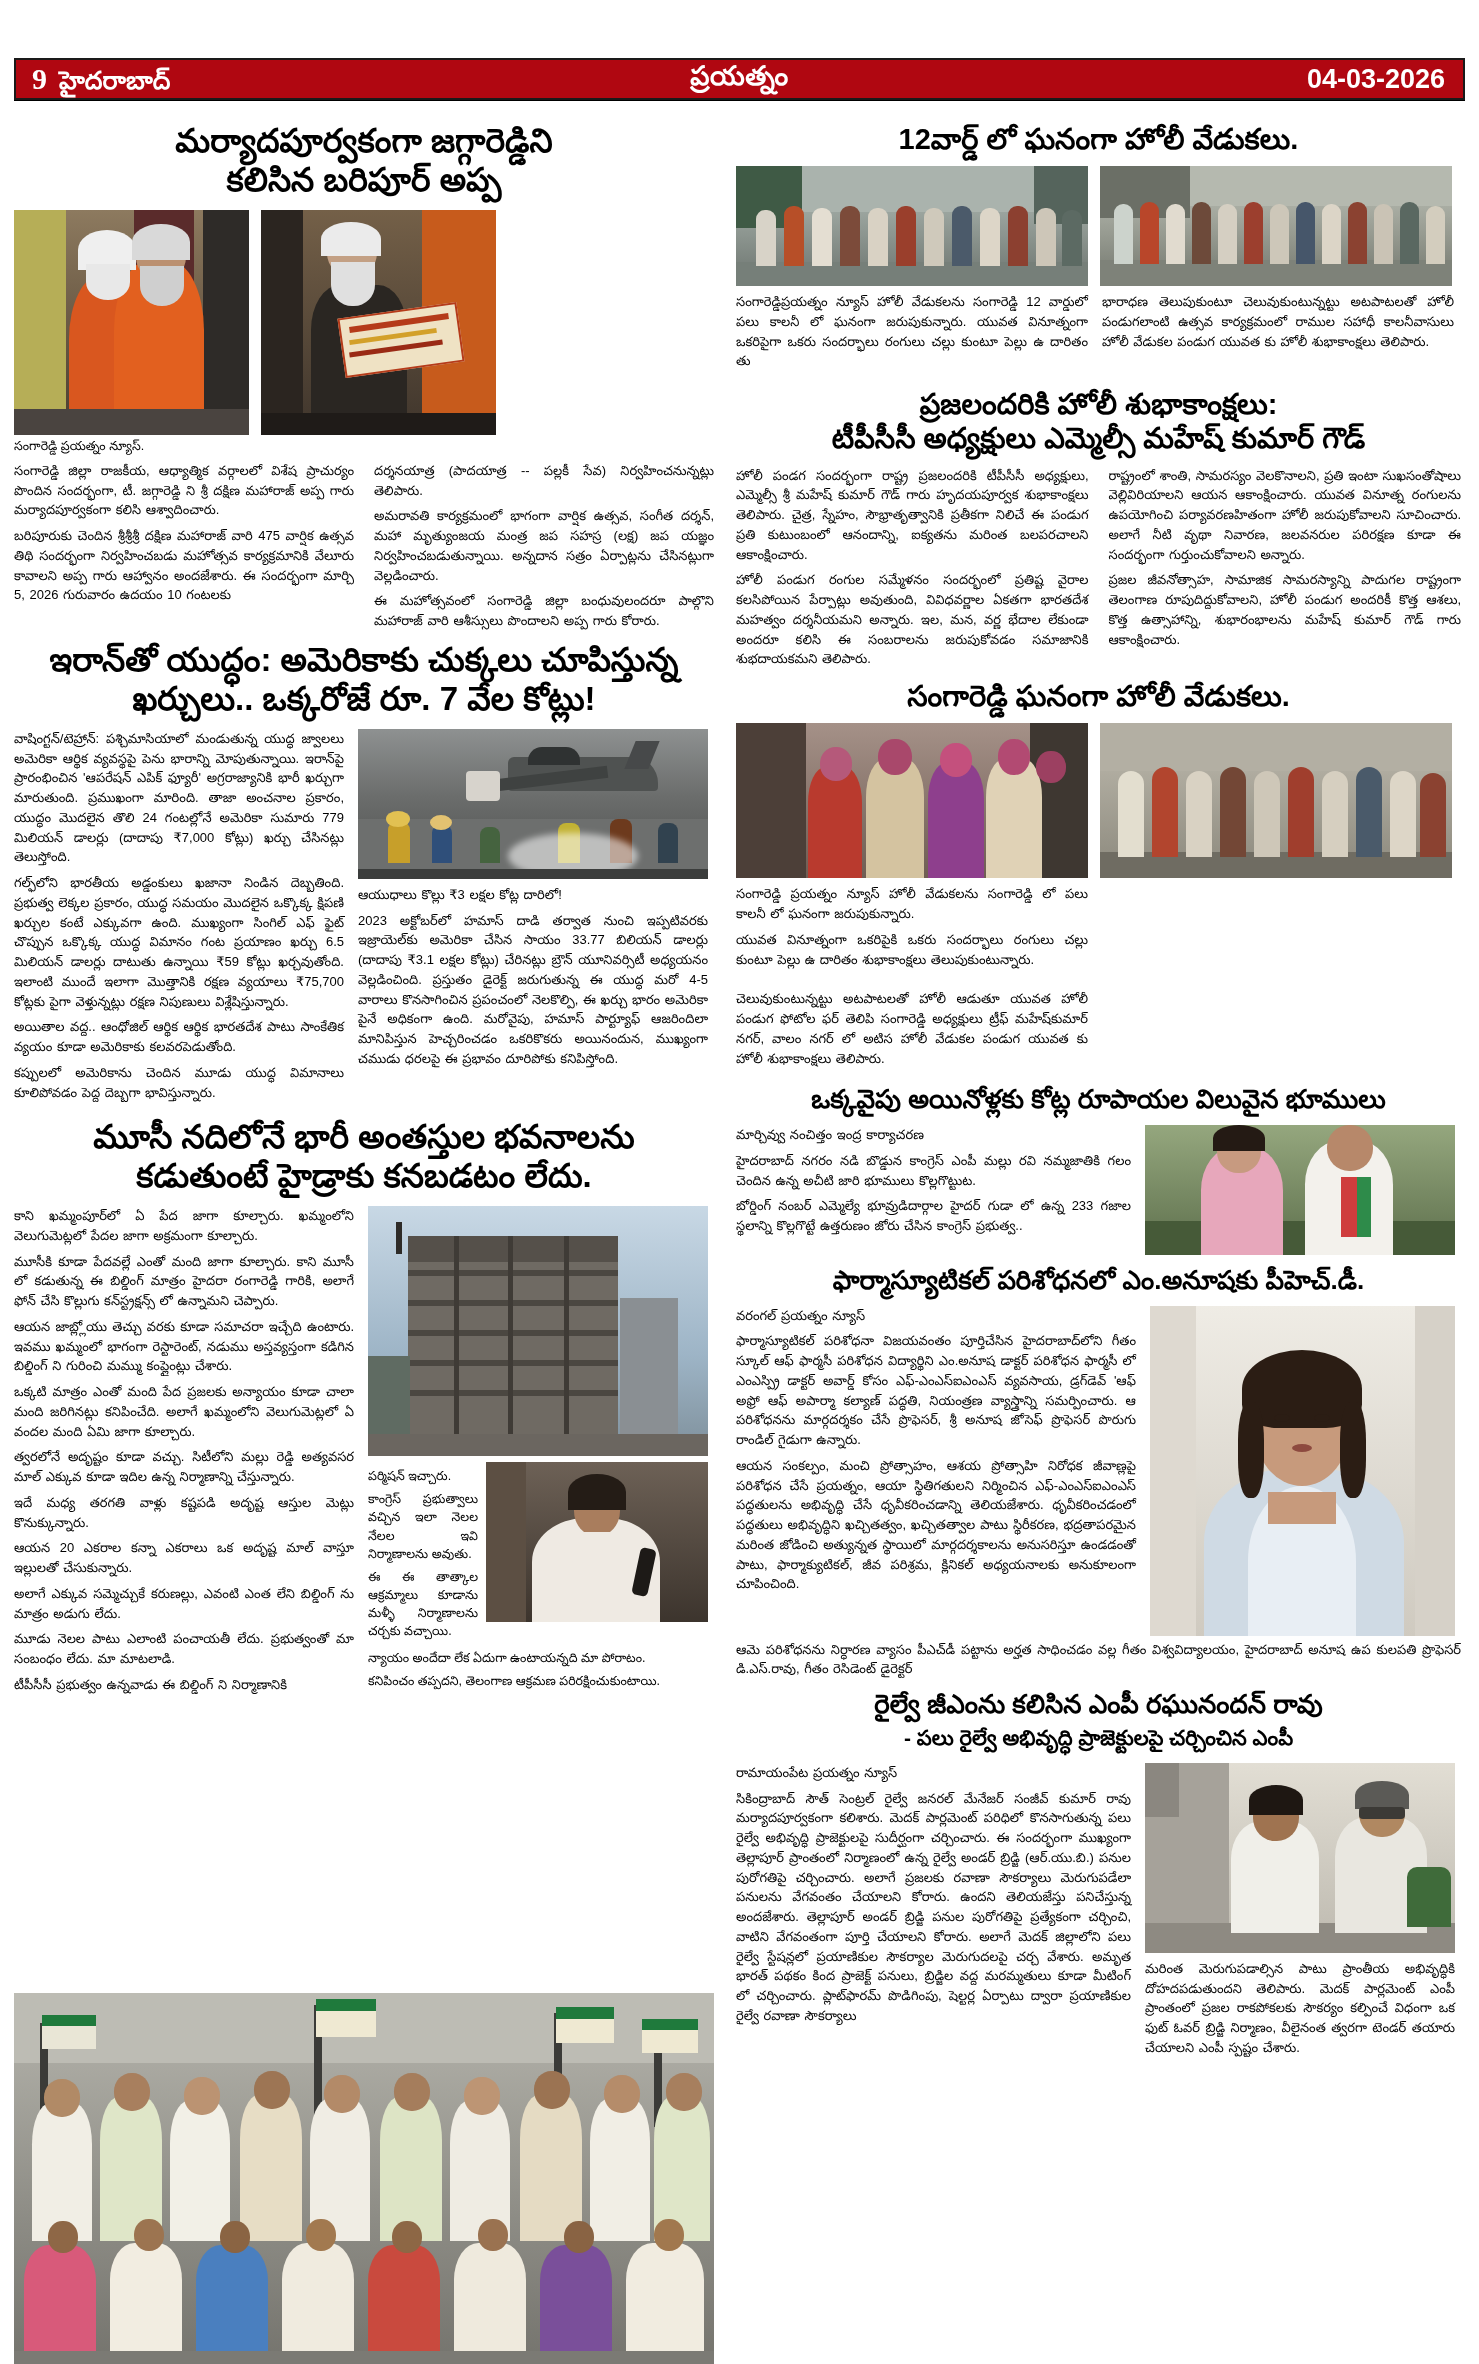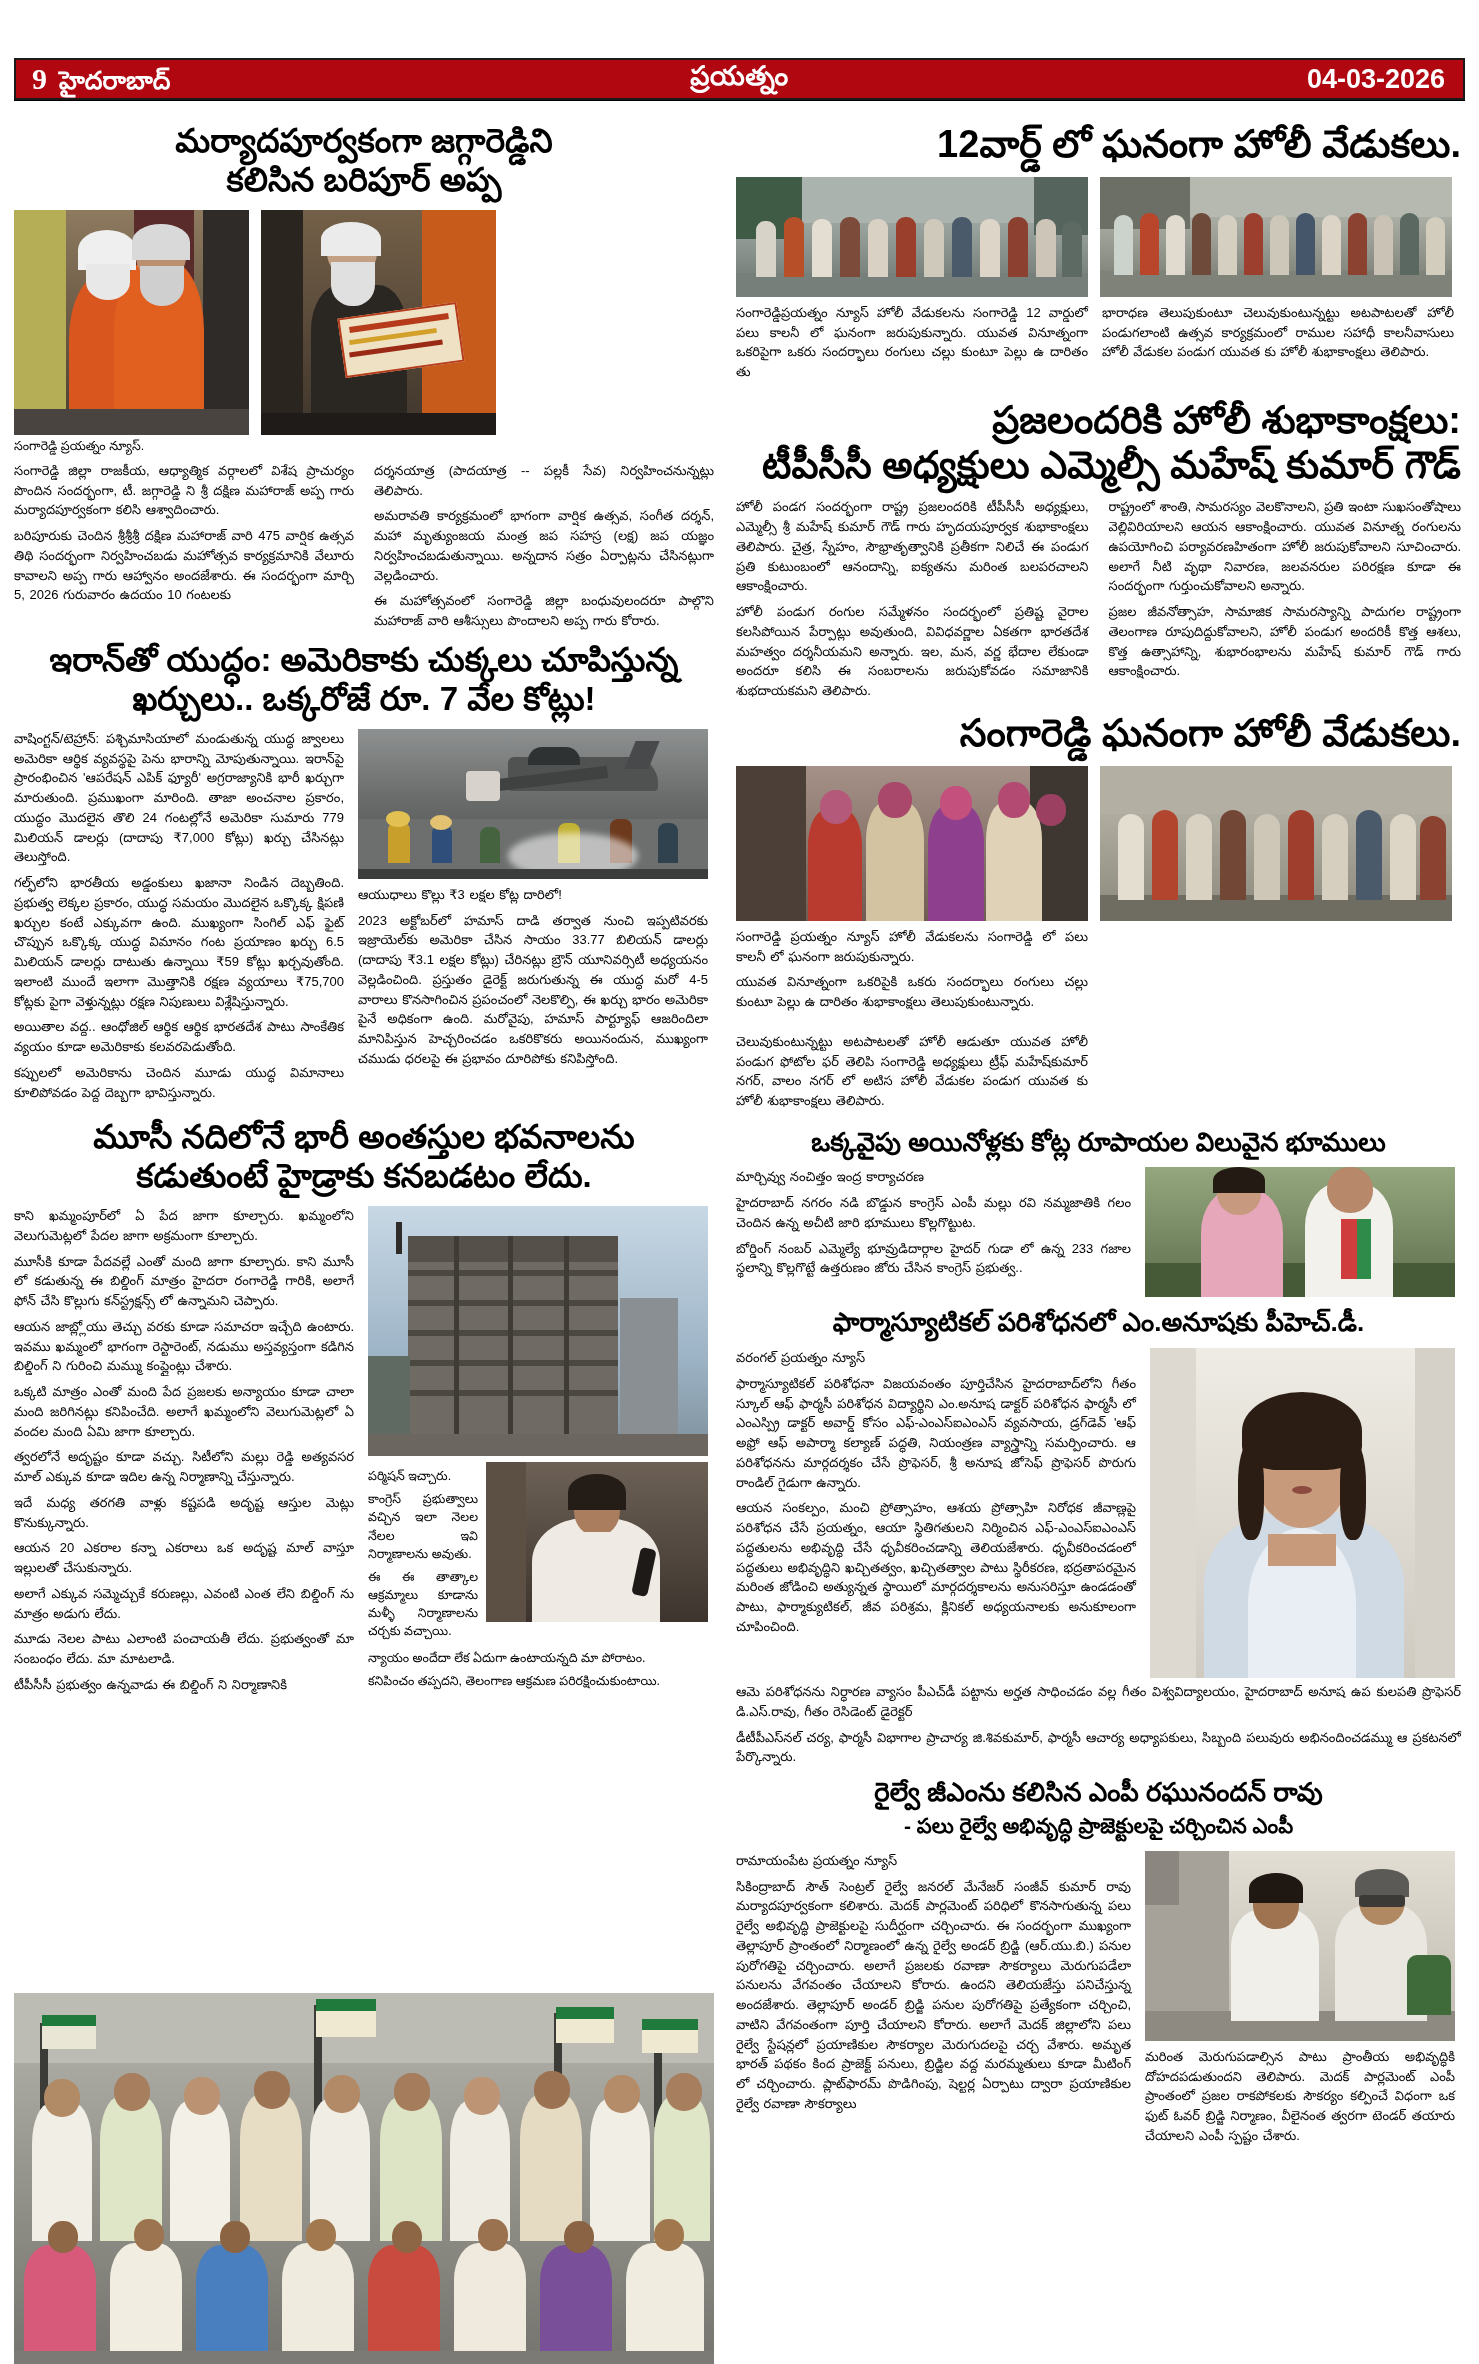--- a/index.html
+++ b/index.html
@@ -42,21 +42,21 @@
   
   .cols { display:flex; gap:22px; margin-top:12px; }
   .col-left  { width:700px; flex:0 0 700px; }
   .col-right { width:725px; flex:0 0 725px; }
 
   
   h1.hl {
     font-size:33px; line-height:1.18; font-weight:bold;
     text-align:center; margin:10px 0 10px; letter-spacing:0px;
   }
-  h1.hl.sm { font-size:38px;text-align:right; }
+  h1.hl.sm { font-size:29px; }
   h1.hl.xs { font-size:26px; }
   .subhl { font-size:21px; text-align:center; font-weight:bold; margin:-4px 0 8px; }
 
   
   .body-cols { column-count:2; column-gap:20px; }
   p.bt {
     font-size:13px; line-height:1.52; text-align:justify;
     margin:0 0 6px; text-justify:inter-word; word-spacing:1px;
   }
   .credit { font-size:12.5px; margin:4px 0 5px; font-weight:normal; }
@@ -393,21 +393,20 @@
             <div style="position:absolute;left:190px;top:96px;width:26px;height:96px;border-radius:40%;background:#2b1d14;"></div>
             <div style="position:absolute;left:124px;top:108px;width:16px;height:8px;border-radius:50%;background:#2b1d14;"></div>
             <div style="position:absolute;left:164px;top:108px;width:16px;height:8px;border-radius:50%;background:#2b1d14;"></div>
             <div style="position:absolute;left:142px;top:138px;width:20px;height:8px;border-radius:50%;background:#8d4a3f;"></div>
             <div style="position:absolute;left:118px;top:186px;width:68px;height:32px;background:#c79a7c;"></div>
             <div style="position:absolute;left:0;top:0;width:46px;height:100%;background:#ded9d0;"></div>
             <div style="position:absolute;right:0;top:0;width:40px;height:100%;background:#d6d1c8;"></div>
           </div>
         </div>
         <p class="bt" style="margin-top:4px;">ఆమె పరిశోధనను నిర్ధారణ వ్యాసం పీఎచ్‌డీ పట్టాను అర్హత సాధించడం వల్ల గీతం విశ్వవిద్యాలయం, హైదరాబాద్ అనూష ఉప కులపతి ప్రొఫెసర్ డి.ఎస్.రావు, గీతం రెసిడెంట్ డైరెక్టర్</p>
-        <p class="bt">డీటీపీఎస్‌నల్ చర్య, ఫార్మసీ విభాగాల ప్రాచార్య జి.శివకుమార్, ఫార్మసీ ఆచార్య అధ్యాపకులు, సిబ్బంది పలువురు అభినందించడమ్ము ఆ ప్రకటనలో పేర్కొన్నారు.</p>
       </div>
 
       <div style="margin-top:4px;">
         <h1 class="hl xs">రైల్వే జీఎంను కలిసిన ఎంపీ రఘునందన్ రావు</h1>
         <div class="subhl">- పలు రైల్వే అభివృద్ధి ప్రాజెక్టులపై చర్చించిన ఎంపీ</div>
         <div style="display:flex;gap:14px;">
           <div style="width:395px;">
             <p class="bt">రామాయంపేట ప్రయత్నం న్యూస్</p>
             <p class="bt">సికింద్రాబాద్ సౌత్ సెంట్రల్ రైల్వే జనరల్ మేనేజర్ సంజీవ్ కుమార్ రావు మర్యాదపూర్వకంగా కలిశారు. మెదక్ పార్లమెంట్ పరిధిలో కొనసాగుతున్న పలు రైల్వే అభివృద్ధి ప్రాజెక్టులపై సుదీర్ఘంగా చర్చించారు. ఈ సందర్భంగా ముఖ్యంగా తెల్లాపూర్ ప్రాంతంలో నిర్మాణంలో ఉన్న రైల్వే అండర్ బ్రిడ్జి (ఆర్.యు.బి.) పనుల పురోగతిపై చర్చించారు. అలాగే ప్రజలకు రవాణా సౌకర్యాలు మెరుగుపడేలా పనులను వేగవంతం చేయాలని కోరారు. ఉందని తెలియజేస్తు పనిచేస్తున్న అందజేశారు. తెల్లాపూర్ అండర్ బ్రిడ్జి పనుల పురోగతిపై ప్రత్యేకంగా చర్చించి, వాటిని వేగవంతంగా పూర్తి చేయాలని కోరారు. అలాగే మెదక్ జిల్లాలోని పలు రైల్వే స్టేషన్లలో ప్రయాణికుల సౌకర్యాల మెరుగుదలపై చర్చ వేశారు. అమృత భారత్ పథకం కింద ప్రాజెక్ట్ పనులు, బ్రిడ్జిల వద్ద మరమ్మతులు కూడా మీటింగ్ లో చర్చించారు. ప్లాట్‌ఫారమ్ పొడిగింపు, షెల్టర్ల ఏర్పాటు ద్వారా ప్రయాణికుల రైల్వే రవాణా సౌకర్యాలు</p>
           </div>

